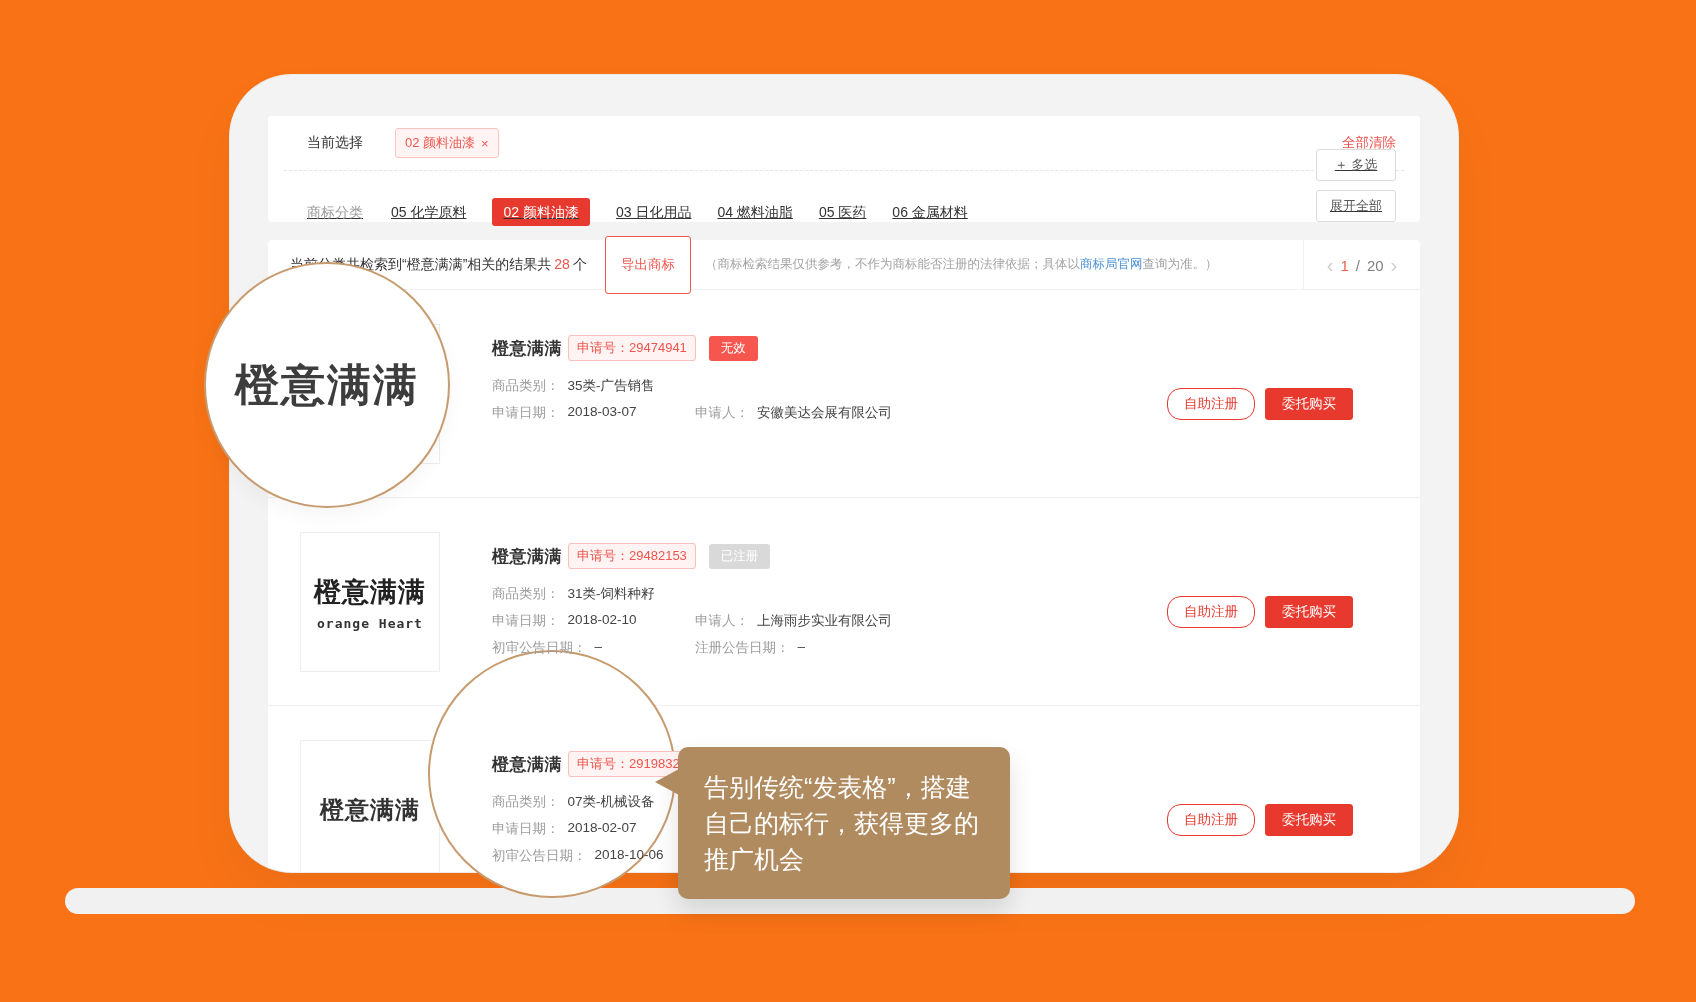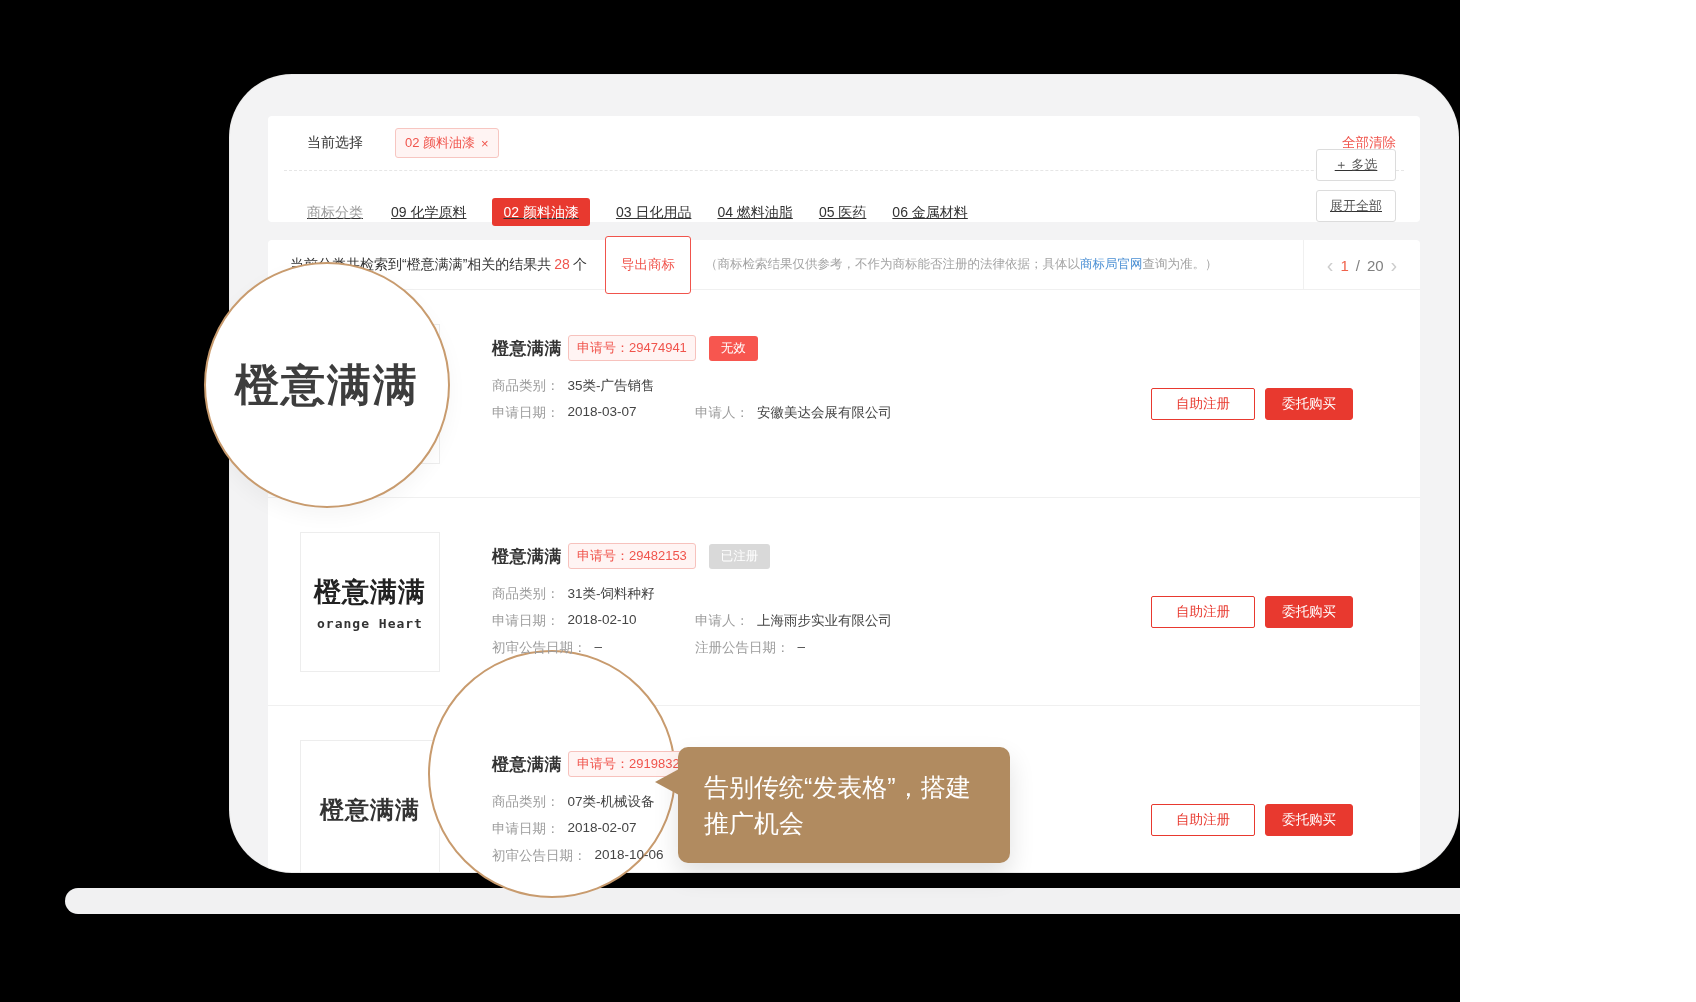--- a/index.html
+++ b/index.html
@@ -1,18 +1,18 @@
 <!DOCTYPE html>
 <html><head>
 <meta charset="utf-8">
 <style>
   * { margin:0; padding:0; box-sizing:border-box; }
   html,body { background:#fff; }
   body { font-family:"Liberation Sans","DejaVu Sans",sans-serif; color:#333; }
-  .stage { position:relative; width:1460px; height:1002px; background:#000000; overflow:hidden; }
+  .stage { position:relative; width:1696px; height:1002px; background:#f97316; overflow:hidden; }
 
   
   .device { position:absolute; left:230px; top:75px; width:1228px; height:797px;
     background:#f3f3f4; border-radius:62px; overflow:hidden;
     box-shadow:0 0 0 1px #ececec, 0 26px 50px rgba(0,0,0,.05); }
   .base-bar { position:absolute; left:65px; top:888px; width:1570px; height:26px;
     background:#f1f1f2; border-radius:13px; }
 
   
   .filter-card { position:absolute; left:38px; top:41px; width:1152px; height:106px;
@@ -68,21 +68,21 @@
   .status-badge { margin-left:13px; color:#fff; font-size:12.5px; padding:4px 12px; border-radius:3px; }
   .status-badge.invalid { background:#f7564f; }
   .status-badge.registered { background:#d9d9d9; }
   .field-line { display:flex; height:18px; margin-bottom:9px; font-size:13.5px; }
   .f-cell { display:flex; }
   .f-cell.col1 { width:203px; }
   .f-label { color:#9c9c9c; margin-right:8px; white-space:nowrap;text-align:center; }
   .f-value { color:#444; white-space:nowrap; }
   .row-actions { position:absolute; right:67px; top:98px; display:flex; gap:10px; }
   .btn-outline { background:#fff; border:1px solid #e8392f; color:#e8392f; font-size:13.5px;
-    padding:6px 24px; border-radius:2px; cursor:pointer; font-family:inherit; white-space:nowrap;margin-left:14px; }
+    padding:6px 16px; border-radius:14px; cursor:pointer; font-family:inherit; white-space:nowrap;margin-left:14px; }
   .btn-solid { background:#e8392f; border:1px solid #e8392f; color:#fff; font-size:13.5px;
     padding:6px 16px; border-radius:3px; cursor:pointer; font-family:inherit; white-space:nowrap; }
 
   
   .magnifier-1 { position:absolute; left:204px; top:262px; width:246px; height:246px;
     border-radius:50%; background:#fff; border:2px solid #c89b6e; z-index:5;
     display:flex; align-items:center; justify-content:center;
     box-shadow:0 8px 20px rgba(0,0,0,.04); }
   .magnifier-1 .big-mark { font-size:44px; font-weight:bold; color:#3d3d3d; letter-spacing:2px; }
   .magnifier-2 { position:absolute; left:428px; top:650px; width:248px; height:248px;
@@ -110,21 +110,21 @@
         <span class="flabel">当前选择</span>
         <span class="sel-tag">
           <span>02 颜料油漆</span>
           <span class="x">×</span>
         </span>
         <span class="clear-all">全部清除</span>
       </div>
       <div class="dash-div"></div>
       <div class="filter-row2">
         <span class="flabel">商标分类</span>
-        <span id="cat-list"><span class="cat-item">09 化学原料</span><span class="cat-item active">02 颜料油漆</span><span class="cat-item">03 日化用品</span><span class="cat-item">04 燃料油脂</span><span class="cat-item">05 医药</span><span class="cat-item">06 金属材料</span></span>
+        <span id="cat-list"><span class="cat-item">05 化学原料</span><span class="cat-item active">02 颜料油漆</span><span class="cat-item">03 日化用品</span><span class="cat-item">04 燃料油脂</span><span class="cat-item">05 医药</span><span class="cat-item">06 金属材料</span></span>
         <span class="filter-btns">
           <button class="gray-btn">＋ 多选</button>
           <button class="gray-btn">展开全部</button>
         </span>
       </div>
     </div>
 
     <div class="results-card">
       <div class="results-header">
         <span class="summary"><span>当前分类共检索到“橙意满满”相关的结果共</span><span class="cnt">28</span><span>个</span></span>
@@ -262,17 +262,18 @@
   <div class="base-bar"></div>
 
   <div class="magnifier-2"></div>
   <div class="magnifier-1">
     <span class="big-mark">橙意满满</span>
   </div>
   <div class="tooltip tooltip-2">
     <span class="arrow"></span>
     <div id="tt2-lines">
         <div>告别传统“发表格”，搭建</div>
+        <div>自己的标行，获得更多的</div>
         <div>推广机会</div>
       </div>
   </div>
 
 </div>
 
 </body></html>

